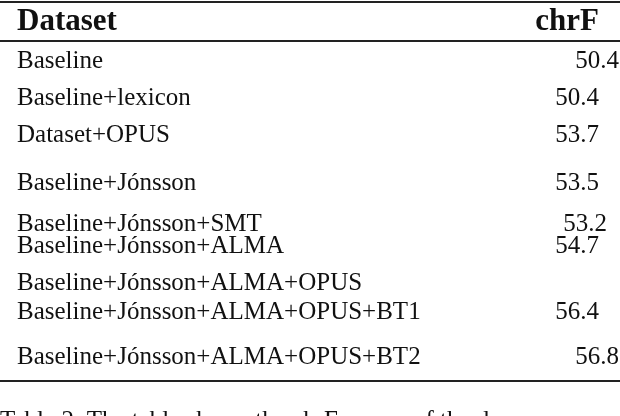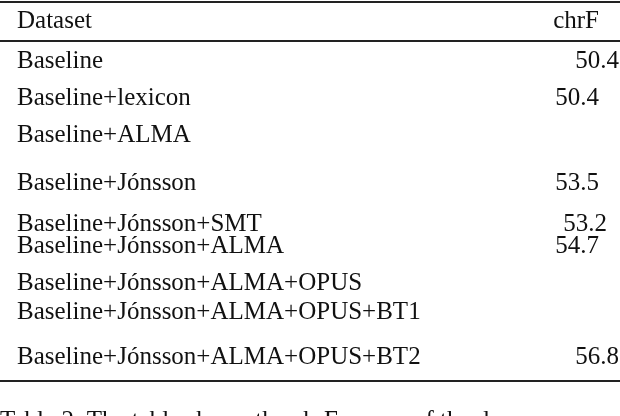--- a/index.html
+++ b/index.html
@@ -42,22 +42,22 @@
     .row {
       position: absolute;
       left: 0;
       width: 620px;
       height: 30px;
       font-size: 25px;
       line-height: 30px;
     }
     .header-row {
       top: 5px;
-      font-weight: normal;
-      font-size: 25px;
+      font-weight: bold;
+      font-size: 31px;
     }
     .cell-left {
       position: absolute;
       left: 17px;
       white-space: nowrap;
     }
     .cell-right {
       position: absolute;
       right: 21px;
       text-align: right;
@@ -88,39 +88,41 @@
 
   <div class="row" style="top:45px;padding-left:20px;">
     <span class="cell-left">Baseline</span>
     <span class="cell-right">50.4</span>
   </div>
   <div class="row" style="top:82px;">
     <span class="cell-left">Baseline+lexicon</span>
     <span class="cell-right">50.4</span>
   </div>
   <div class="row" style="top:119px;">
-    <span class="cell-left">Baseline+ALMA</span>
+    <span class="cell-left">Dataset+OPUS</span>
+    <span class="cell-right">53.7</span>
   </div>
   <div class="row" style="top:156px;margin-top:11px;">
     <span class="cell-left">Baseline+Jónsson</span>
     <span class="cell-right">53.5</span>
   </div>
   <div class="row" style="top:208px;padding-left:8px;">
     <span class="cell-left">Baseline+Jónsson+SMT</span>
     <span class="cell-right">53.2</span>
   </div>
   <div class="row" style="top:230px;">
     <span class="cell-left">Baseline+Jónsson+ALMA</span>
     <span class="cell-right">54.7</span>
   </div>
   <div class="row" style="top:267px;">
     <span class="cell-left">Baseline+Jónsson+ALMA+OPUS</span>
   </div>
   <div class="row" style="top:296px;">
     <span class="cell-left">Baseline+Jónsson+ALMA+OPUS+BT1</span>
+    <span class="cell-right">56.4</span>
   </div>
   <div class="row" style="top:341px;padding-left:20px;">
     <span class="cell-left">Baseline+Jónsson+ALMA+OPUS+BT2</span>
     <span class="cell-right">56.8</span>
   </div>
 
   <div class="rule-bottom"></div>
 </div>
 
 <div class="caption">Table 2: The table shows the chrF scores of the d</div>

